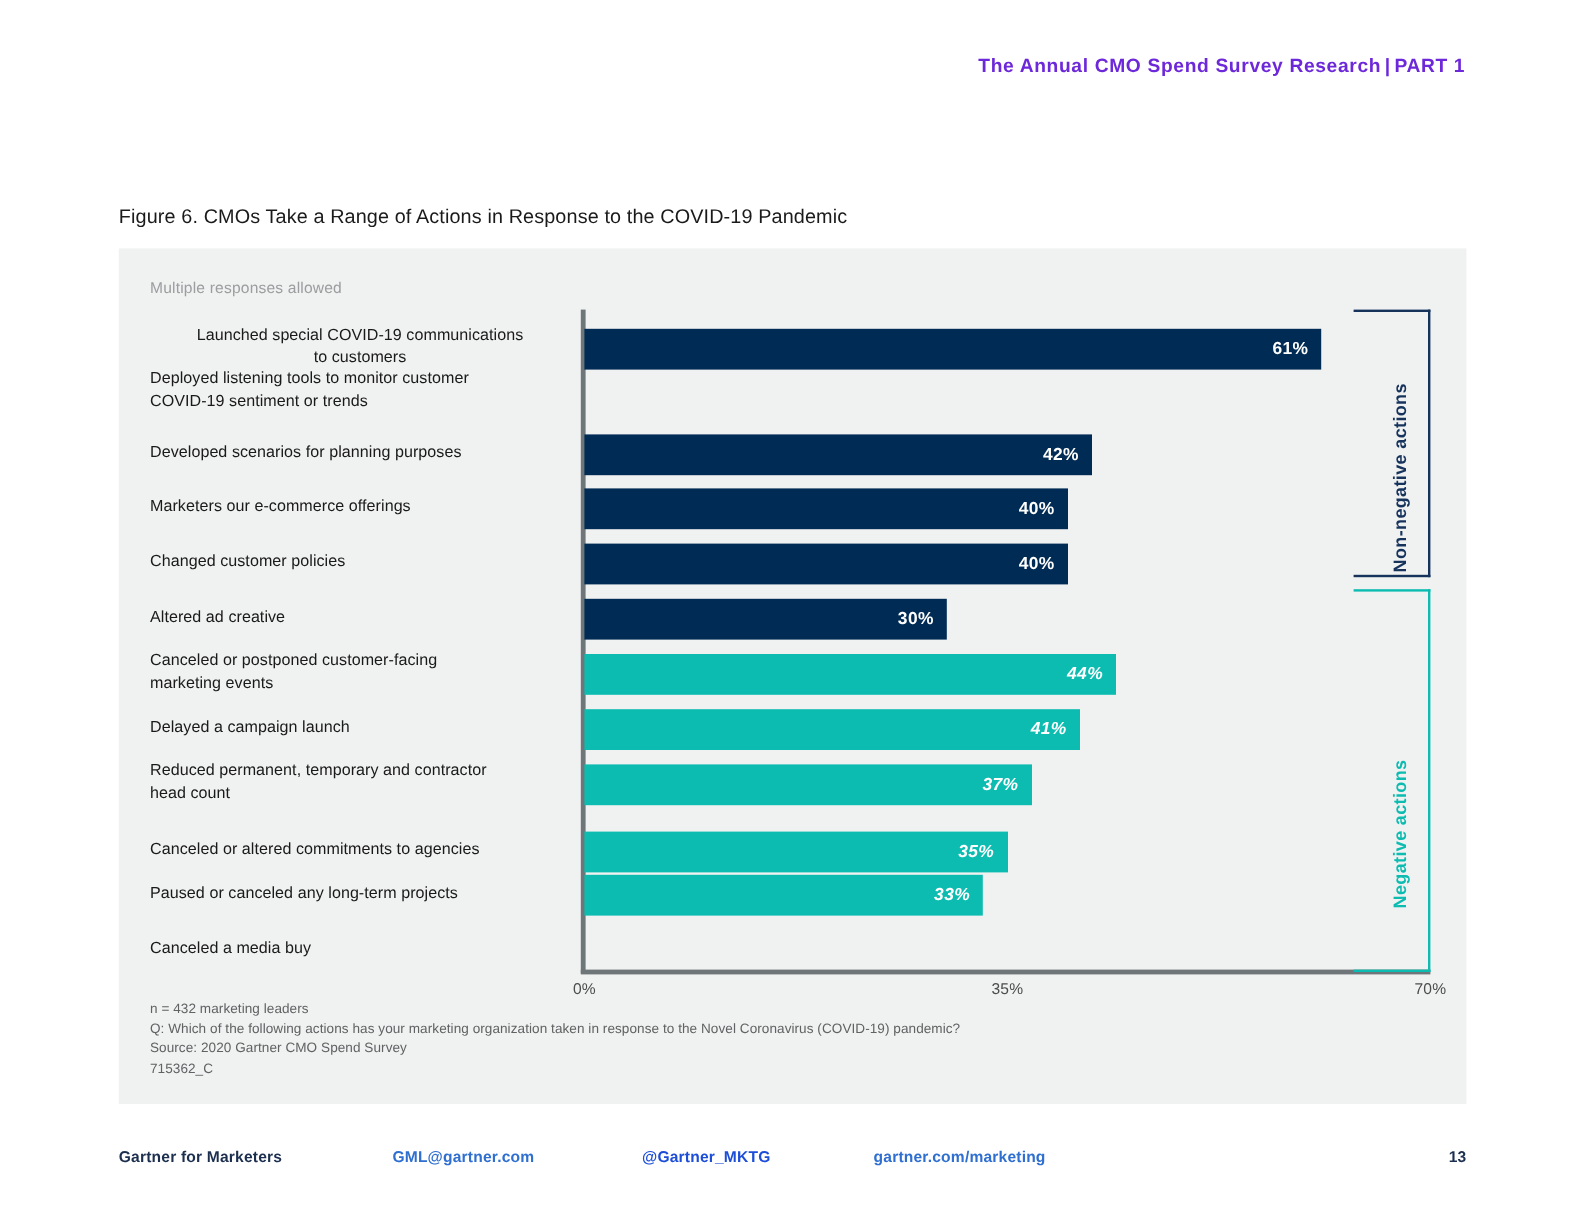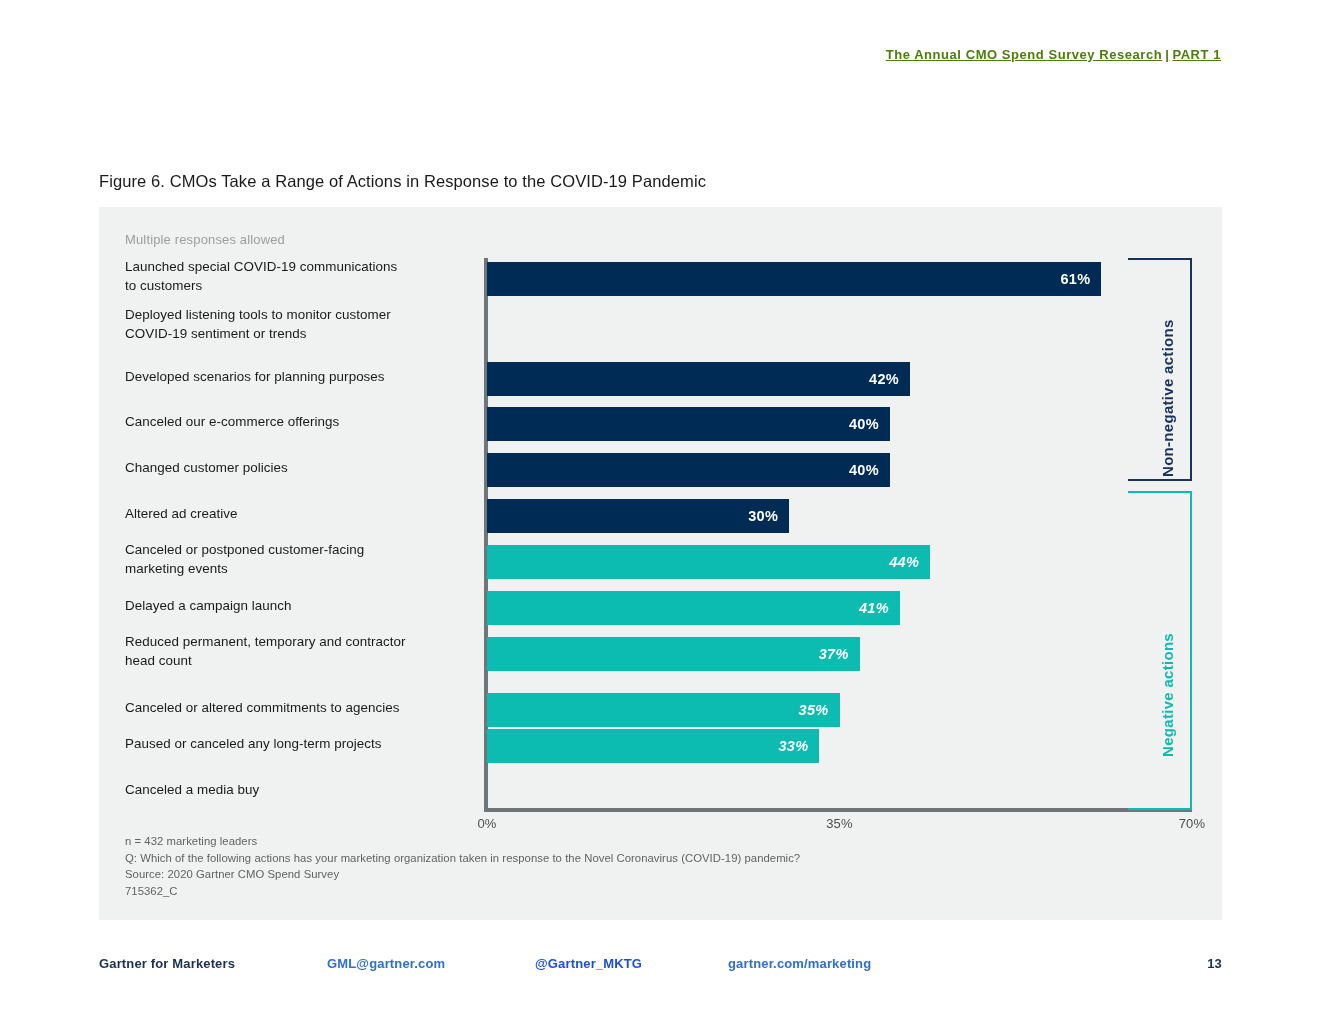--- a/index.html
+++ b/index.html
@@ -13,26 +13,25 @@
     position: relative;
     font-family: "Liberation Sans", sans-serif;
     overflow: hidden;
   }
 
   
   .running-header {
     position: absolute;
     top: 47px;
     right: 99px;
-    font-size: 13px;
+    font-size: 16px;
     font-weight: bold;
     letter-spacing: 0.55px;
-    color: #4d7c0f;
-    white-space: nowrap;
-    text-decoration: underline;
+    color: #6d28d9;
+    white-space: nowrap;
   }
   .running-header .rh-sep { padding: 0 3px; }
 
   
   .figure-title {
     position: absolute;
     top: 172px;
     left: 99px;
     font-size: 16.5px;
     color: #1a1a1a;
@@ -208,37 +207,37 @@
 <div class="figure-title">Figure 6. CMOs Take a Range of Actions in Response to the COVID-19 Pandemic</div>
 
 <div class="panel">
 
   <div class="panel-note">Multiple responses allowed</div>
 
   <div class="axis-y"></div>
   <div class="axis-x"></div>
 
   <div class="rows">
-      <div class="row" style="top: 4px;">
+      <div class="row" style="top: 16px; text-align: center;">
         <div class="row-label two-line">Launched special COVID-19 communications<br>to customers</div>
         <div class="bar navy" style="width: 614.357px;">
           <span class="bar-value">61%</span>
         </div>
       </div>
       <div class="row" style="top: 52px;">
         <div class="row-label two-line">Deployed listening tools to monitor customer<br>COVID-19 sentiment or trends</div>
       </div>
       <div class="row" style="top: 104px;">
         <div class="row-label one-line">Developed scenarios for planning purposes</div>
         <div class="bar navy" style="width: 423px;">
           <span class="bar-value">42%</span>
         </div>
       </div>
       <div class="row" style="top: 149px;">
-        <div class="row-label one-line">Canceled our e-commerce offerings</div>
+        <div class="row-label one-line">Marketers our e-commerce offerings</div>
         <div class="bar navy" style="width: 402.857px;">
           <span class="bar-value">40%</span>
         </div>
       </div>
       <div class="row" style="top: 195px;">
         <div class="row-label one-line">Changed customer policies</div>
         <div class="bar navy" style="width: 402.857px;">
           <span class="bar-value">40%</span>
         </div>
       </div>

